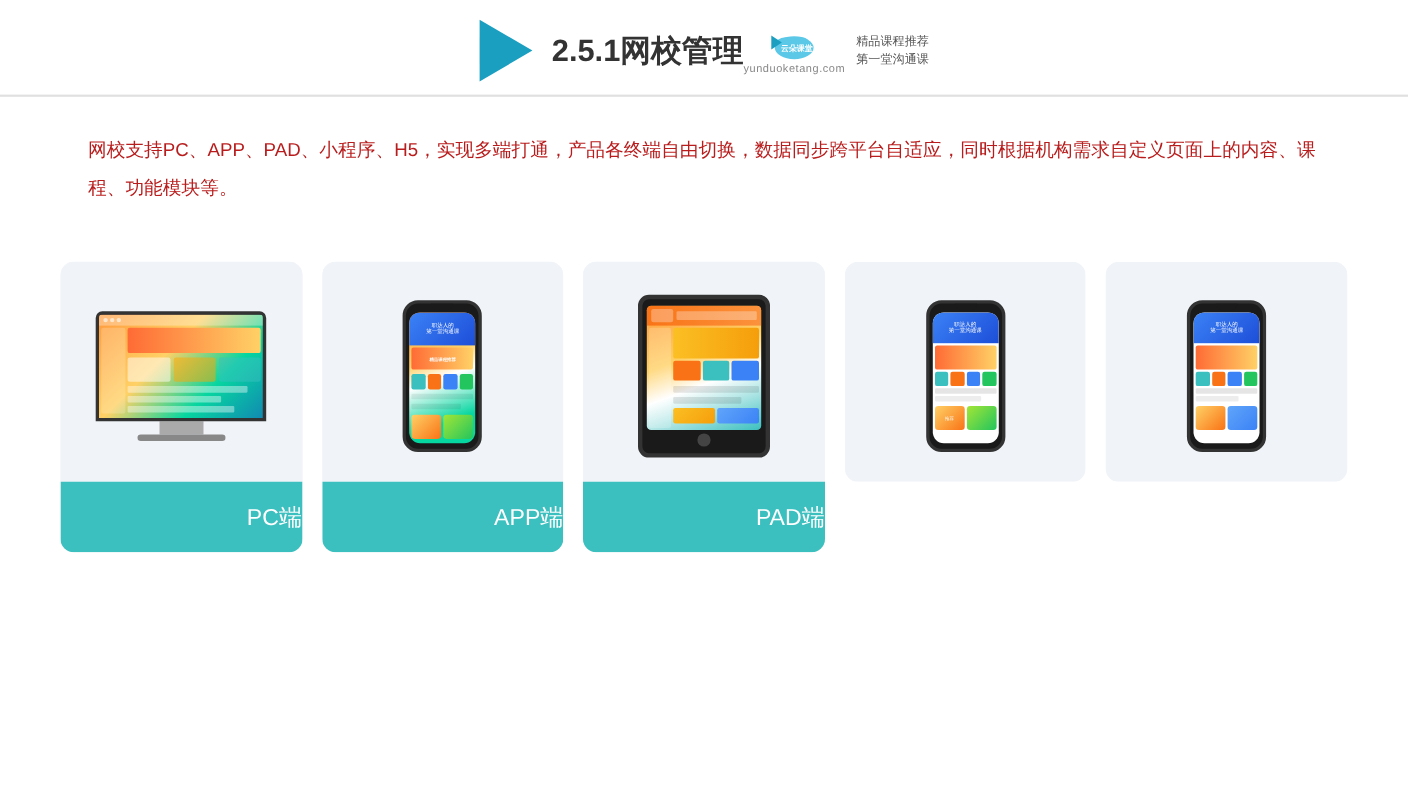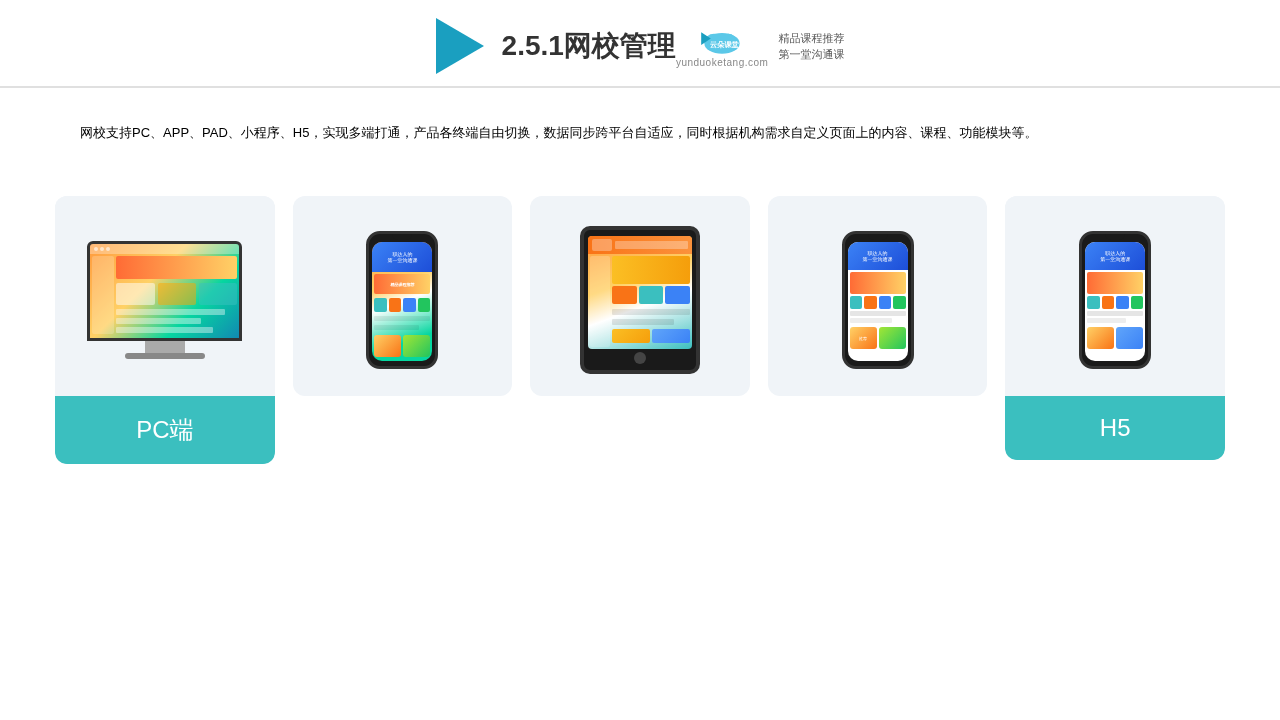--- a/index.html
+++ b/index.html
@@ -65,22 +65,22 @@
       flex-direction: column;
       align-items: flex-start;
       font-size: 11px;
       color: #555;
       line-height: 1.5;
     }
 
     
     .description {
       padding: 32px 80px 20px 80px;
-      font-size: 13px;
-      color: #000000;
+      font-size: 17px;
+      color: #b91c1c;
       line-height: 2.0;
     }
 
     
     .cards-container {
       display: flex;
       justify-content: center;
       align-items: flex-start;
       gap: 18px;
       padding: 20px 55px 0 55px;
@@ -102,22 +102,22 @@
       align-items: center;
       justify-content: center;
       padding: 24px 16px 16px 16px;
       min-height: 200px;
       background: #f0f4f8;
     }
 
     .card-label {
       background: #3bbfbf;
       color: #fff;
-      text-align: center;
-      font-size: 24px;
+      text-align: right;
+      font-size: 21px;
       font-weight: 500;
       padding: 18px 0;
       border-radius: 0 0 10px 10px;
     }
 
     
     .pc-mockup {
       display: flex;
       flex-direction: column;
       align-items: center;
@@ -460,20 +460,21 @@
               <div style="height:5px;background:rgba(0,0,0,0.07);border-radius:1px;margin-top:2px;width:80%;"></div>
               <div style="display:flex;gap:2px;margin-top:3px;">
                 <div style="flex:1;height:22px;background:linear-gradient(135deg,#ffd166,#f97316);border-radius:3px;"></div>
                 <div style="flex:1;height:22px;background:linear-gradient(135deg,#a3e635,#22c55e);border-radius:3px;"></div>
               </div>
             </div>
           </div>
         </div>
       </div>
     </div>
+    <div class="card-label">APP端</div>
   </div>
 
   <div class="card">
     <div class="card-image-area">
       <div class="tablet-mockup">
         <div class="tablet-outer">
           <div class="tablet-screen">
             <div class="tab-header">
               <div class="tab-logo-sm"></div>
               <div style="flex:1;height:8px;background:rgba(255,255,255,0.3);border-radius:1px;"></div>
@@ -493,20 +494,21 @@
                   <div style="flex:1;height:14px;background:linear-gradient(135deg,#fbbf24,#f59e0b);border-radius:2px;"></div>
                   <div style="flex:1;height:14px;background:linear-gradient(135deg,#60a5fa,#3b82f6);border-radius:2px;"></div>
                 </div>
               </div>
             </div>
           </div>
           <div class="tablet-btn"></div>
         </div>
       </div>
     </div>
+    <div class="card-label">PAD端</div>
   </div>
 
   <div class="card">
     <div class="card-image-area">
       <div class="phone-mockup">
         <div class="mini-phone">
           <div class="mini-notch"></div>
           <div class="mini-screen">
             <div style="height:28px;background:linear-gradient(135deg,#3b82f6,#1d4ed8);display:flex;align-items:center;justify-content:center;">
               <div style="font-size:5px;color:#fff;text-align:center;line-height:1.3;padding:2px;">职达人的<br>第一堂沟通课</div>
@@ -555,16 +557,15 @@
               <div style="height:5px;background:rgba(0,0,0,0.07);border-radius:1px;width:70%;"></div>
               <div style="display:flex;gap:2px;margin-top:2px;">
                 <div style="flex:1;height:22px;background:linear-gradient(135deg,#ffd166,#f97316);border-radius:3px;"></div>
                 <div style="flex:1;height:22px;background:linear-gradient(135deg,#60a5fa,#3b82f6);border-radius:3px;"></div>
               </div>
             </div>
           </div>
         </div>
       </div>
     </div>
-    <div class="card-label">H5</div>
   </div>
 
 </div>
 
 </body></html>

